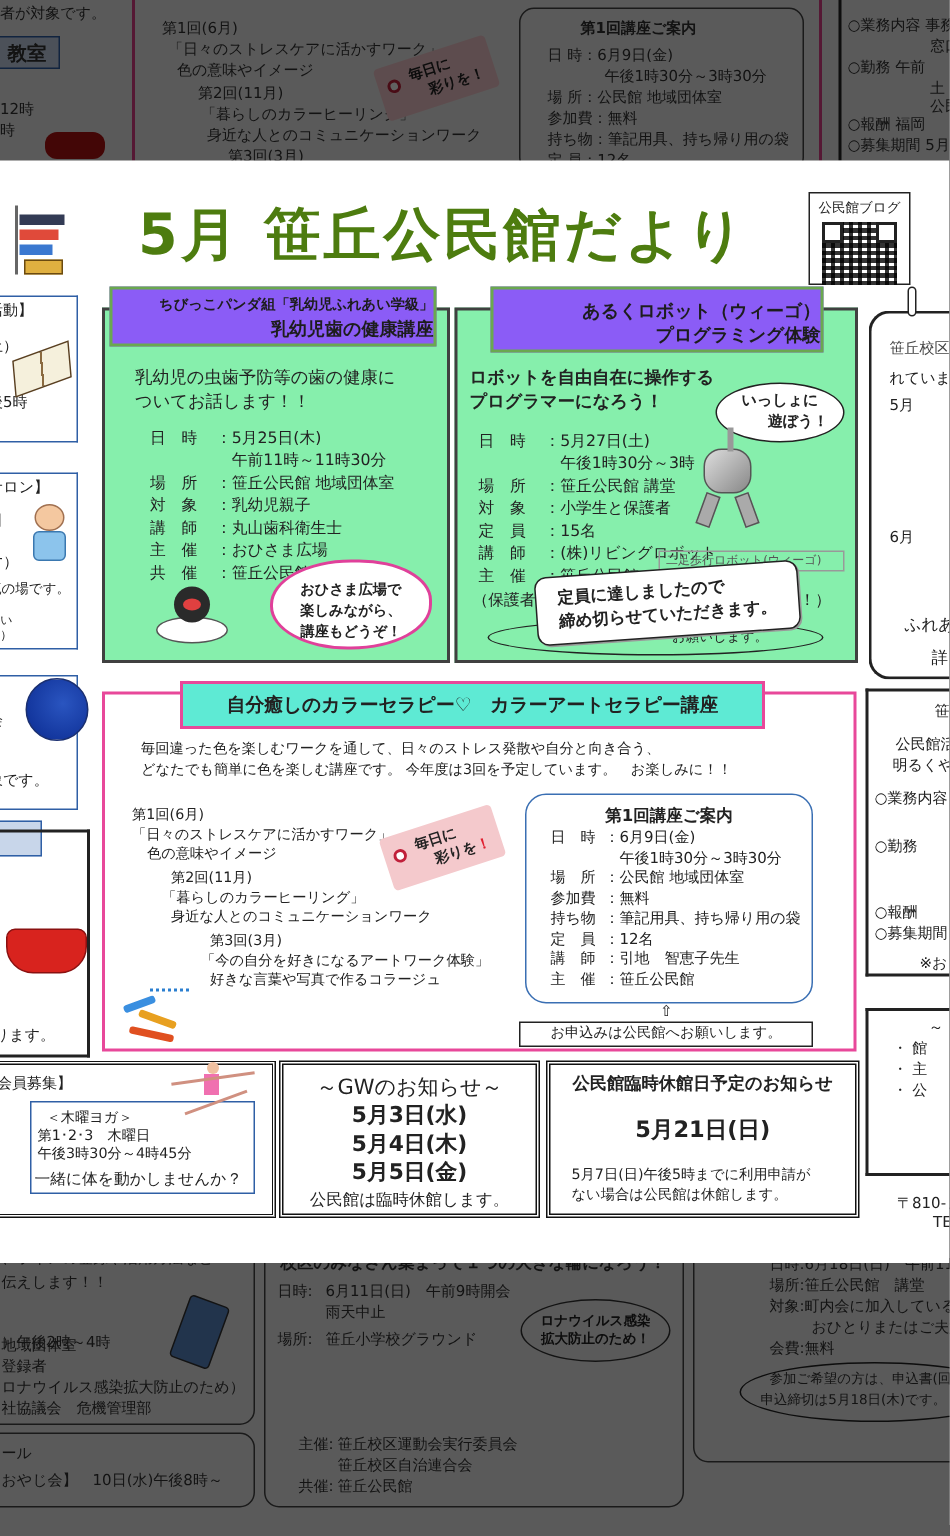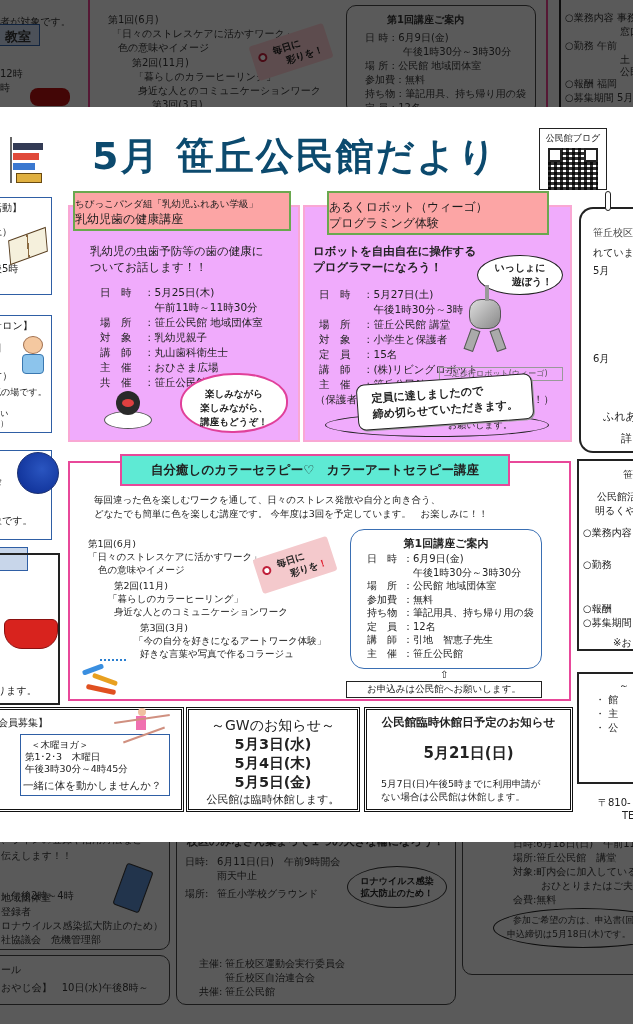--- a/index.html
+++ b/index.html
@@ -9,33 +9,33 @@
   
   .bg { position: absolute; inset: 0; background: #ededed; }
   .bg-dim { position: absolute; inset: 0; background: rgba(0,0,0,0.62); pointer-events: none; }
   .bgtext { position: absolute; font-size: 10px; line-height: 1.5; color: #333; white-space: nowrap; }
   .bgbox { position: absolute; border: 1.5px solid #444; border-radius: 10px; }
   .bgpink { position: absolute; border-left: 2px solid #e0408a; }
 
   
   .panel { position: absolute; left: 0; top: 107px; width: 633px; height: 735px; background: #fff; overflow: hidden; }
   .abs { position: absolute; }
-  .title { font-size: 38px; font-weight: 900; letter-spacing: 2px; color: #0c4a6e; font-family: "DejaVu Sans", sans-serif; }
+  .title { font-size: 38px; font-weight: 900; letter-spacing: 2px; color: #4d7c0f; font-family: "DejaVu Sans", sans-serif; }
   .qr { border: 1.5px solid #222; background: #fff; }
   .qr .lbl { font-size: 9px; text-align: center; margin-top: 3px; }
   .qr .code { width: 50px; height: 42px; margin: 3px auto 0; background:
       repeating-linear-gradient(90deg, #333 0 3px, #fff 3px 6px),
       repeating-linear-gradient(0deg, #333 0 3px, #fff 3px 5px);
       background-blend-mode: multiply; position: relative; }
   .qr .code:before, .qr .code:after { content: ""; position: absolute; width: 10px; height: 10px; border: 2px solid #222; background: #fff; }
   .qr .code:before { left: 0; top: 0; }
   .qr .code:after { right: 0; top: 0; }
 
-  .greenbox { border: 2px solid #f9a8d4; background: #f0abfc; }
-  .greenhead { background: #fca5a5; border: 2px solid #6aa84f; text-align: left; font-weight: normal; color: #1d1d1d; }
+  .greenbox { border: 2px solid #404040; background: #86efac; }
+  .greenhead { background: #8b5cf6; border: 2px solid #6aa84f; text-align: right; font-weight: bold; color: #1d1d1d; }
   .pinkbox { border: 2px solid #e8489a; background: #fff; }
   .pinkhead { background: #5eead4; border: 2px solid #e8489a; text-align: center; font-weight: bold; font-size: 12.5px; }
   .blackbox { border: 3px double #111; background: #fff; }
   .bluebox { border: 1.5px solid #3a6fb3; border-radius: 14px; background: #fff; }
   .note { border: 1.5px solid #2f5fa5; background: #fff; }
 
   .rows { font-size: 10.5px; line-height: 15px; }
   .row { display: flex; }
   .row .k { width: 44px; white-space: nowrap; }
   .row .v { white-space: nowrap; }
@@ -58,21 +58,21 @@
   .icon-crayons { width: 46px; height: 38px; }
 
   .gw-line { font-size: 14.5px; font-weight: bold; line-height: 19px; text-align: center; }
   .center { text-align: center; }
 </style>
 </head>
 <body>
 
 <div class="bg">
 
-  <div class="bgtext" style="left:0;top:2px;margin-top:12px;">者が対象です。</div>
+  <div class="bgtext" style="left:0;top:2px;">者が対象です。</div>
   <div class="abs" style="left:-10px;top:24px;width:50px;height:22px;background:#c8d6ea;border:1.5px solid #2f5fa5;">
     <span class="bgtext" style="left:14px;top:2px;font-size:13px;font-weight:bold;">教室</span>
   </div>
   <div class="bgtext" style="left:0;top:66px;">12時</div>
   <div class="bgtext" style="left:0;top:80px;">時</div>
   <div class="abs" style="left:30px;top:88px;width:40px;height:18px;background:#b01010;border-radius:8px;"></div>
   <div class="bgpink" style="left:88px;top:0;height:107px;"></div>
 
   <div class="bgtext" style="left:108px;top:12px;">第1回(6月)</div>
   <div class="bgtext" style="left:112px;top:26px;">「日々のストレスケアに活かすワーク」</div>
@@ -243,21 +243,21 @@
           <span class="k">共　催</span>
           <span class="v">：笹丘公民館</span>
         </div>
     </div>
     <div class="abs" style="left:30px;top:176px;width:56px;height:48px;">
       <div class="abs" style="left:4px;top:28px;width:48px;height:18px;border:1.5px solid #555;border-radius:50%;background:#fff;"></div>
       <div class="abs" style="left:16px;top:8px;width:24px;height:24px;border-radius:50%;background:#2a2a2a;"></div>
       <div class="abs" style="left:22px;top:16px;width:12px;height:8px;border-radius:50%;background:#e04040;"></div>
     </div>
     <div class="abs bubble-pink" style="left:110px;top:166px;width:108px;height:60px;">
-      <div>楽しみながら</div>
+      <div>おひさま広場で</div>
       <div>楽しみながら、</div>
       <div>講座もどうぞ！</div>
     </div>
   </div>
   <div class="abs greenhead" style="left:73px;top:84px;width:218px;height:40px;padding-top:4px;">
     <div style="font-size:9.5px;line-height:14px;">ちびっこパンダ組「乳幼児ふれあい学級」</div>
     <div style="font-size:12px;line-height:16px;">乳幼児歯の健康講座</div>
   </div>
 
   <div class="abs greenbox" style="left:303px;top:98px;width:269px;height:237px;">

